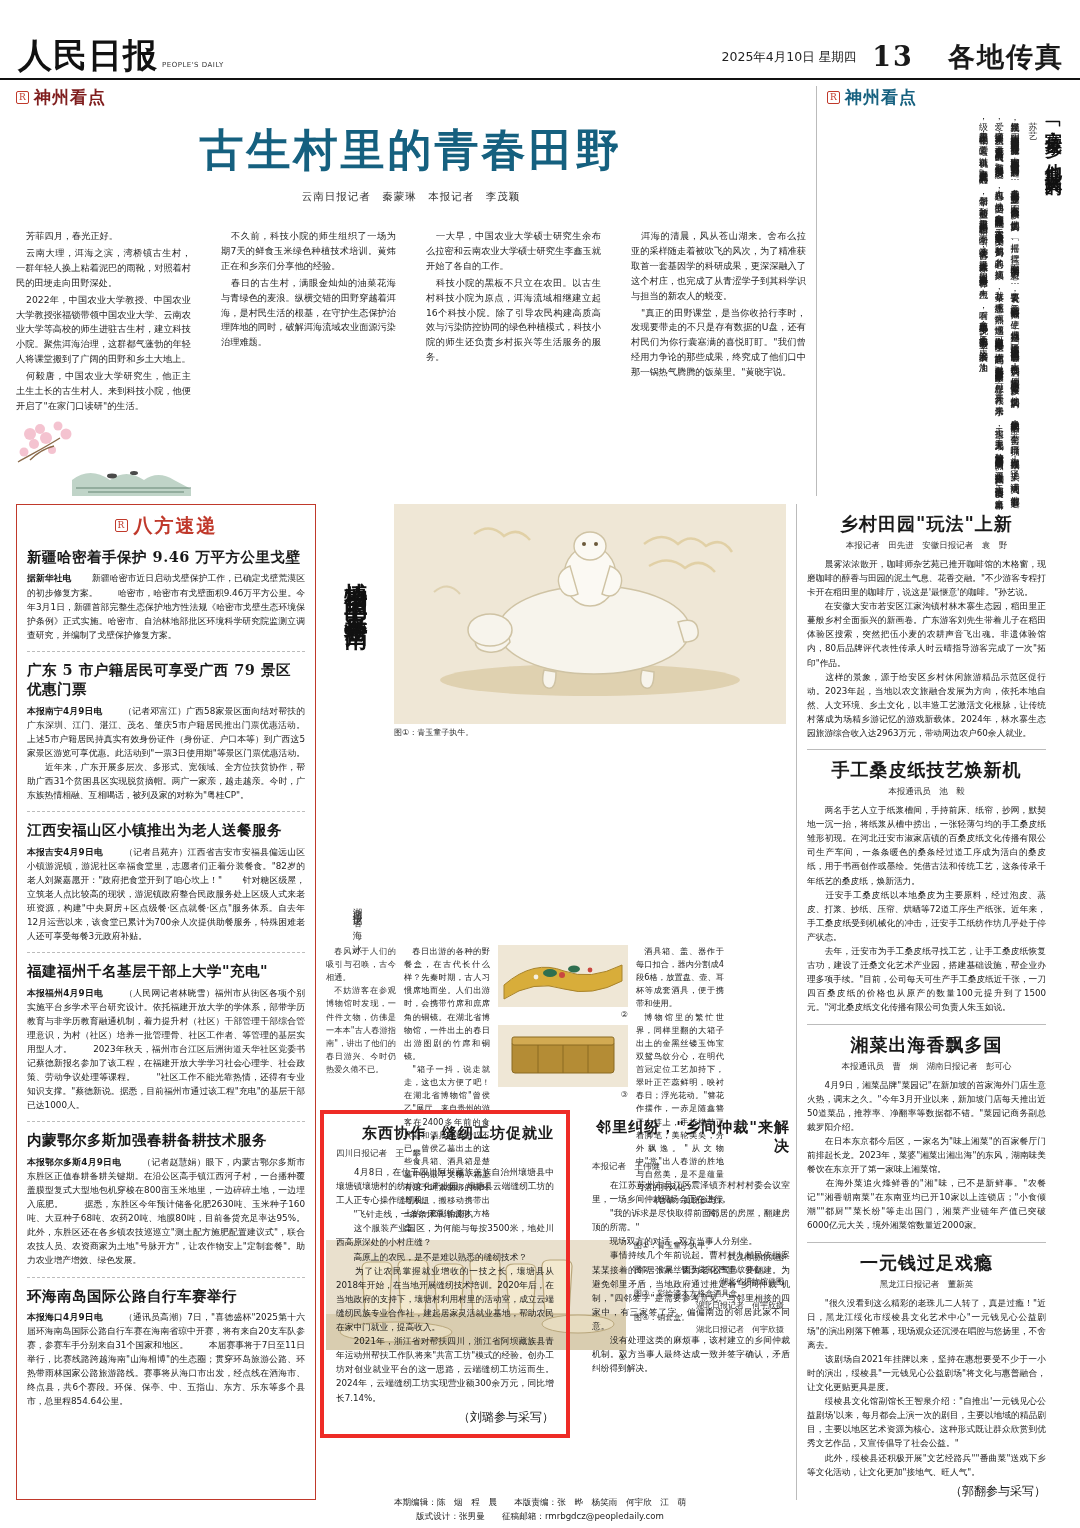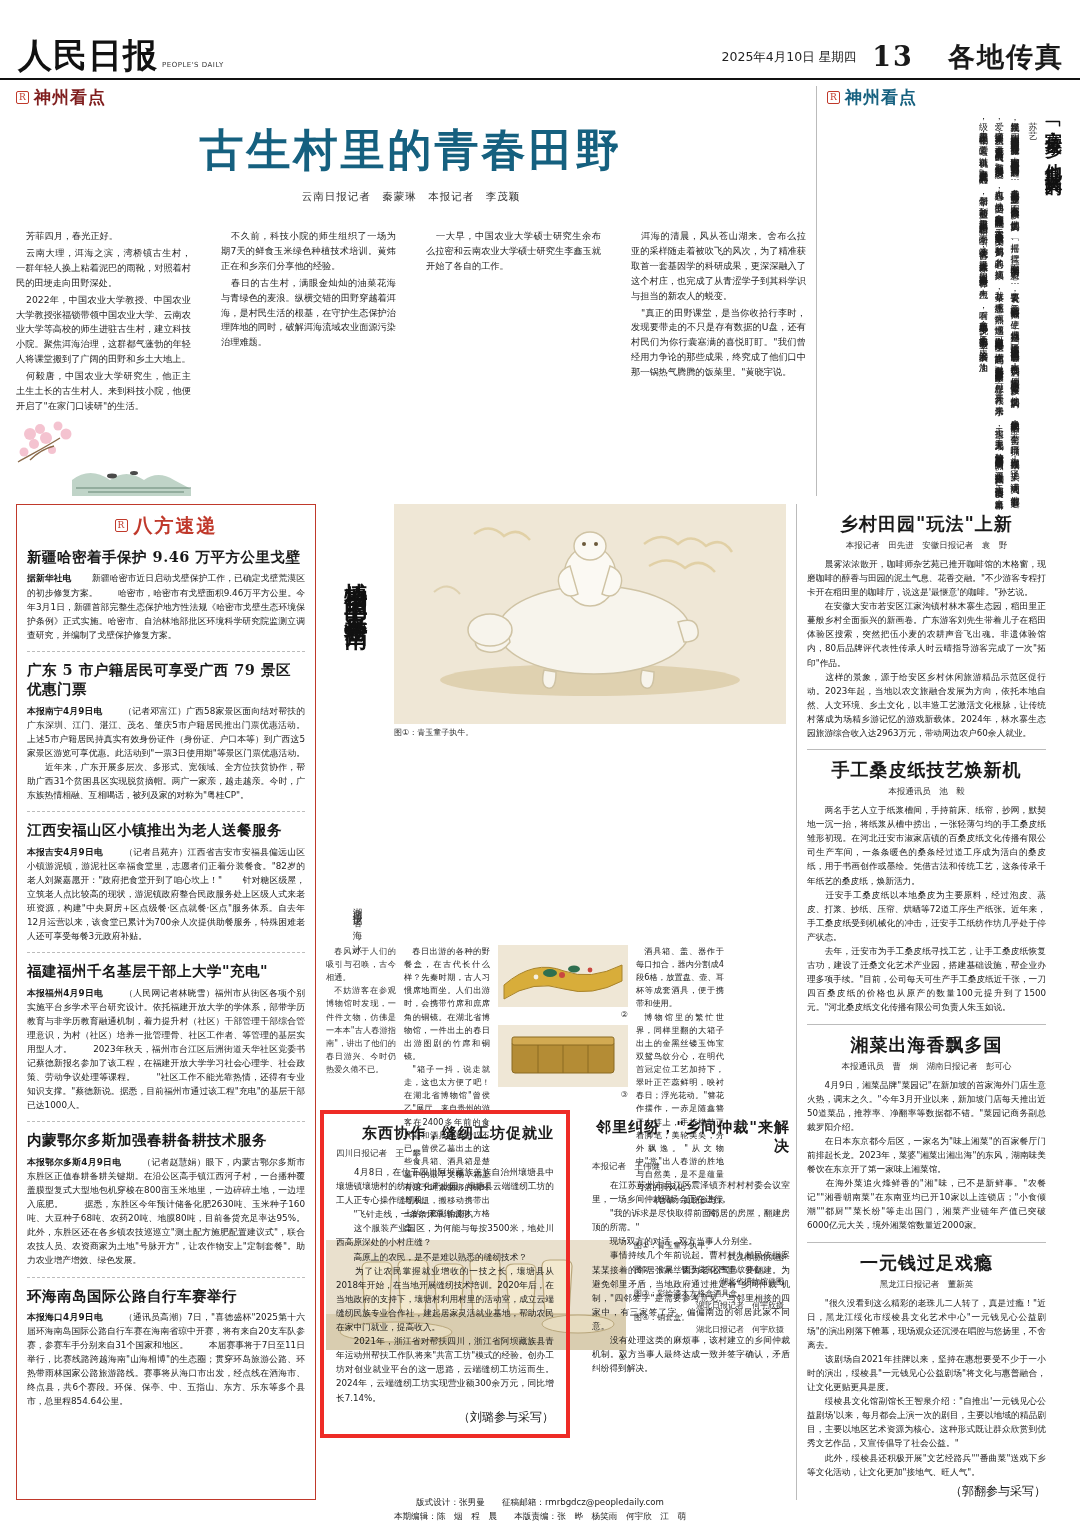--- a/index.html
+++ b/index.html
@@ -221,20 +221,21 @@
               </g>
             </svg>
           </div>
         </div>
         <div style="width:188px;" class="body-cols">
           <p>不久前，科技小院的师生组织了一场为期7天的鲜食玉米绿色种植技术培训。黄炜正在和乡亲们分享他的经验。</p>
           <p>春日的古生村，满眼金灿灿的油菜花海与青绿色的麦浪。纵横交错的田野穿越着洱海，是村民生活的根基，在守护生态保护治理阵地的同时，破解洱海流域农业面源污染治理难题。</p>
         </div>
         <div style="width:188px;" class="body-cols">
           <p>一大早，中国农业大学硕士研究生余布么拉密和云南农业大学硕士研究生李鑫玉就开始了各自的工作。</p>
+          <p>科技小院的黑板不只立在农田。以古生村科技小院为原点，洱海流域相继建立起16个科技小院。除了引导农民构建高质高效与污染防控协同的绿色种植模式，科技小院的师生还负责乡村振兴等生活服务的服务。</p>
         </div>
         <div style="width:188px;" class="body-cols">
           <p>洱海的清晨，风从苍山湖来。舍布么拉亚的采样随走着被吹飞的风次，为了精准获取首一套基因学的科研成果，更深深融入了这个村庄，也完成了从青涩学子到其科学识与担当的新农人的蜕变。</p>
           <p>"真正的田野课堂，是当你收拾行李时，发现要带走的不只是存有数据的U盘，还有村民们为你行囊塞满的喜悦盯盯。"我们曾经用力争论的那些成果，终究成了他们口中那一锅热气腾腾的饭菜里。"黄晓宇说。</p>
         </div>
       </div>
     </div>
 
     <div class="right-zone">
       <div class="sect-head">
@@ -504,17 +505,17 @@
     <div class="story-title">邻里纠纷，"乡间仲裁"来解决</div>
     <div class="story-byline">本报记者　王伟健</div>
     <div class="story-body" style="white-space:pre-line;">　　在江苏苏州市吴江区震泽镇齐村村村委会议室里，一场乡间仲裁现场会正在进行。
 　　"我的诉求是尽快取得前面邻居的房屋，翻建房顶的所需。"
 　　现场双方的对话，双方当事人分别坐。
 　　事情持续几个年前说起。曹村村九村民依据案某某接着的邻居张家，因为老化严重，要翻建。为避免邻里矛盾，当地政府通过推定着"乡间仲裁"机制，"四邻签字"是需要参考意见。与邻里相接的四家中，有三家签了字，偏偏南边的邻居此家不同意。
 　　没有处理这类的麻烦事，该村建立的乡间仲裁机制。双方当事人最终达成一致并签字确认，矛盾纠纷得到解决。</div>
   </div>
 
   <div class="footer">
+    <div>本期编辑：陈　烟　程　晨　　本版责编：张　晔　杨笑雨　何宇欣　江　萌</div>
     <div>版式设计：张男曼　　征稿邮箱：rmrbgdcz@peopledaily.com</div>
-    <div>本期编辑：陈　烟　程　晨　　本版责编：张　晔　杨笑雨　何宇欣　江　萌</div>
   </div>
 
 </div>
 
 </body></html>

